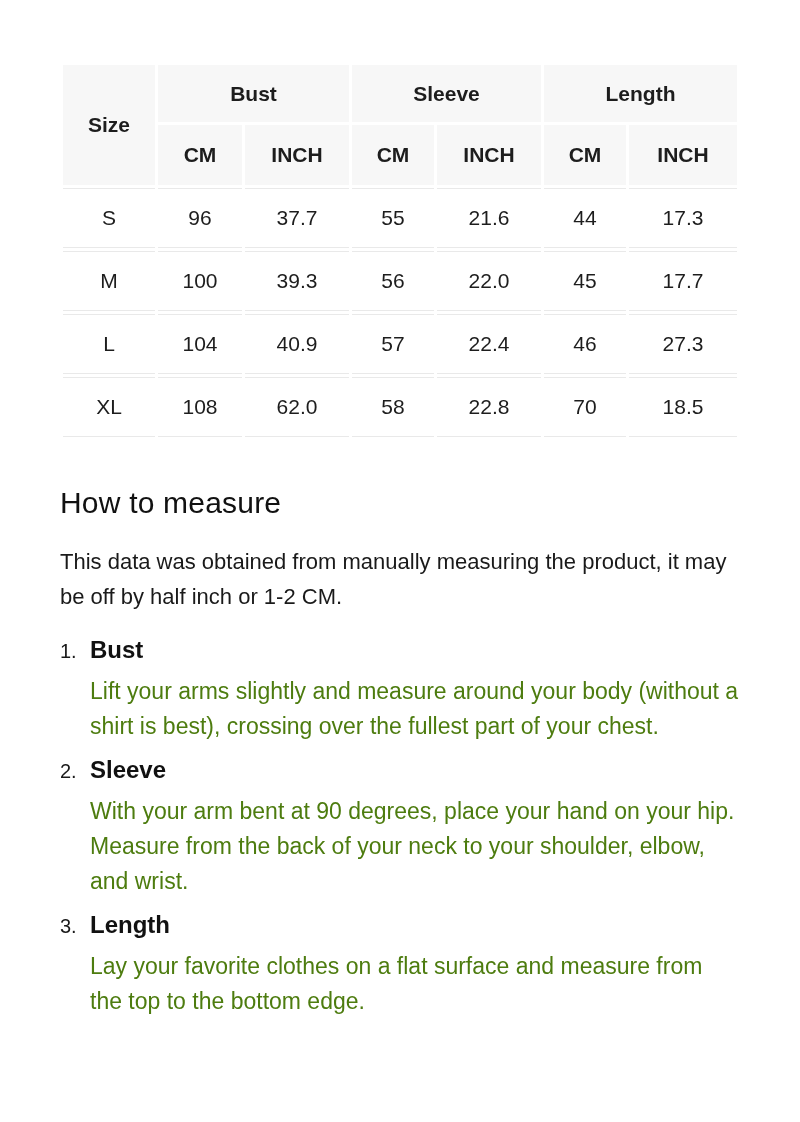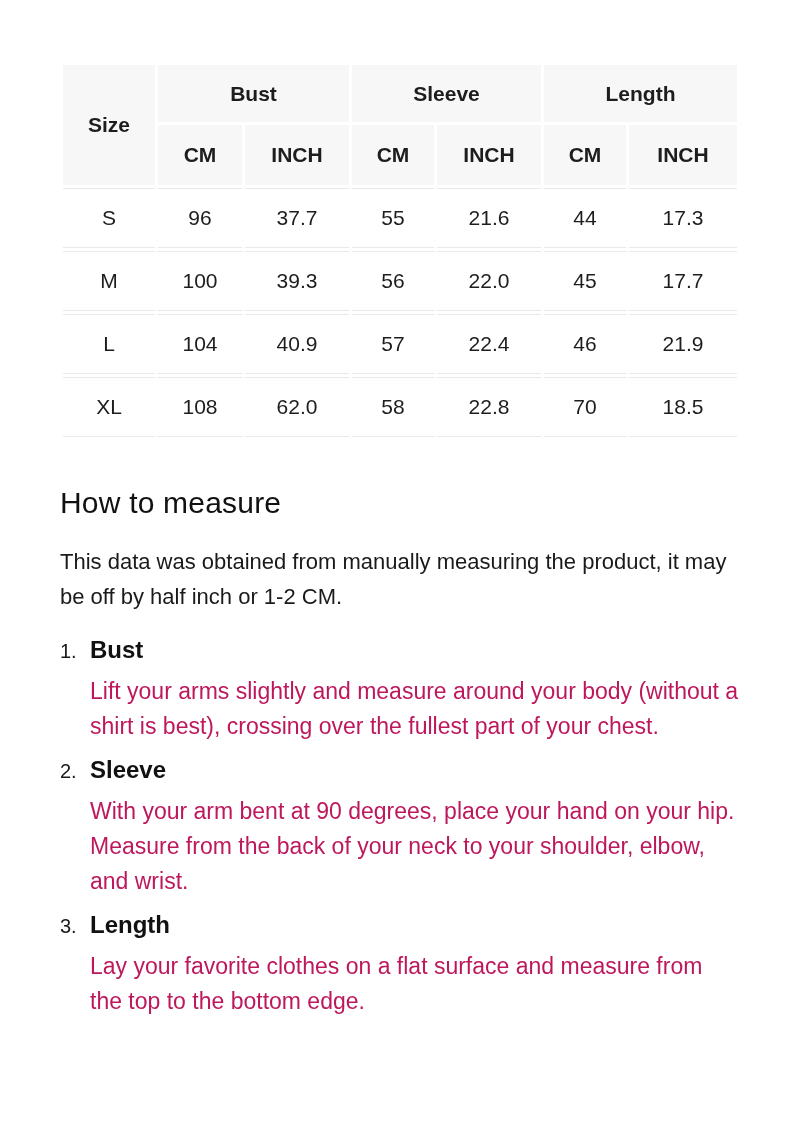--- a/index.html
+++ b/index.html
@@ -74,21 +74,21 @@
   .step-title {
     font-size: 24px;
     font-weight: bold;
     color: #111111;
   }
   .step-desc {
     margin: 10px 0 12px 30px;
     width: 650px;
     font-size: 23px;
     line-height: 35px;
-    color: #be185d;
+    color: #4d7c0f;
   }
 </style>
 </head>
 <body>
 
 <div class="page">
 
   <table class="size-chart">
     <colgroup>
       <col style="width:92px">
@@ -134,21 +134,21 @@
         <td>45</td>
         <td>17.7</td>
       </tr>
       <tr>
         <td>L</td>
         <td>104</td>
         <td>40.9</td>
         <td>57</td>
         <td>22.4</td>
         <td>46</td>
-        <td>21.9</td>
+        <td>27.3</td>
       </tr>
       <tr>
         <td>XL</td>
         <td>108</td>
         <td>62.0</td>
         <td>58</td>
         <td>22.8</td>
         <td>70</td>
         <td>18.5</td>
       </tr>

